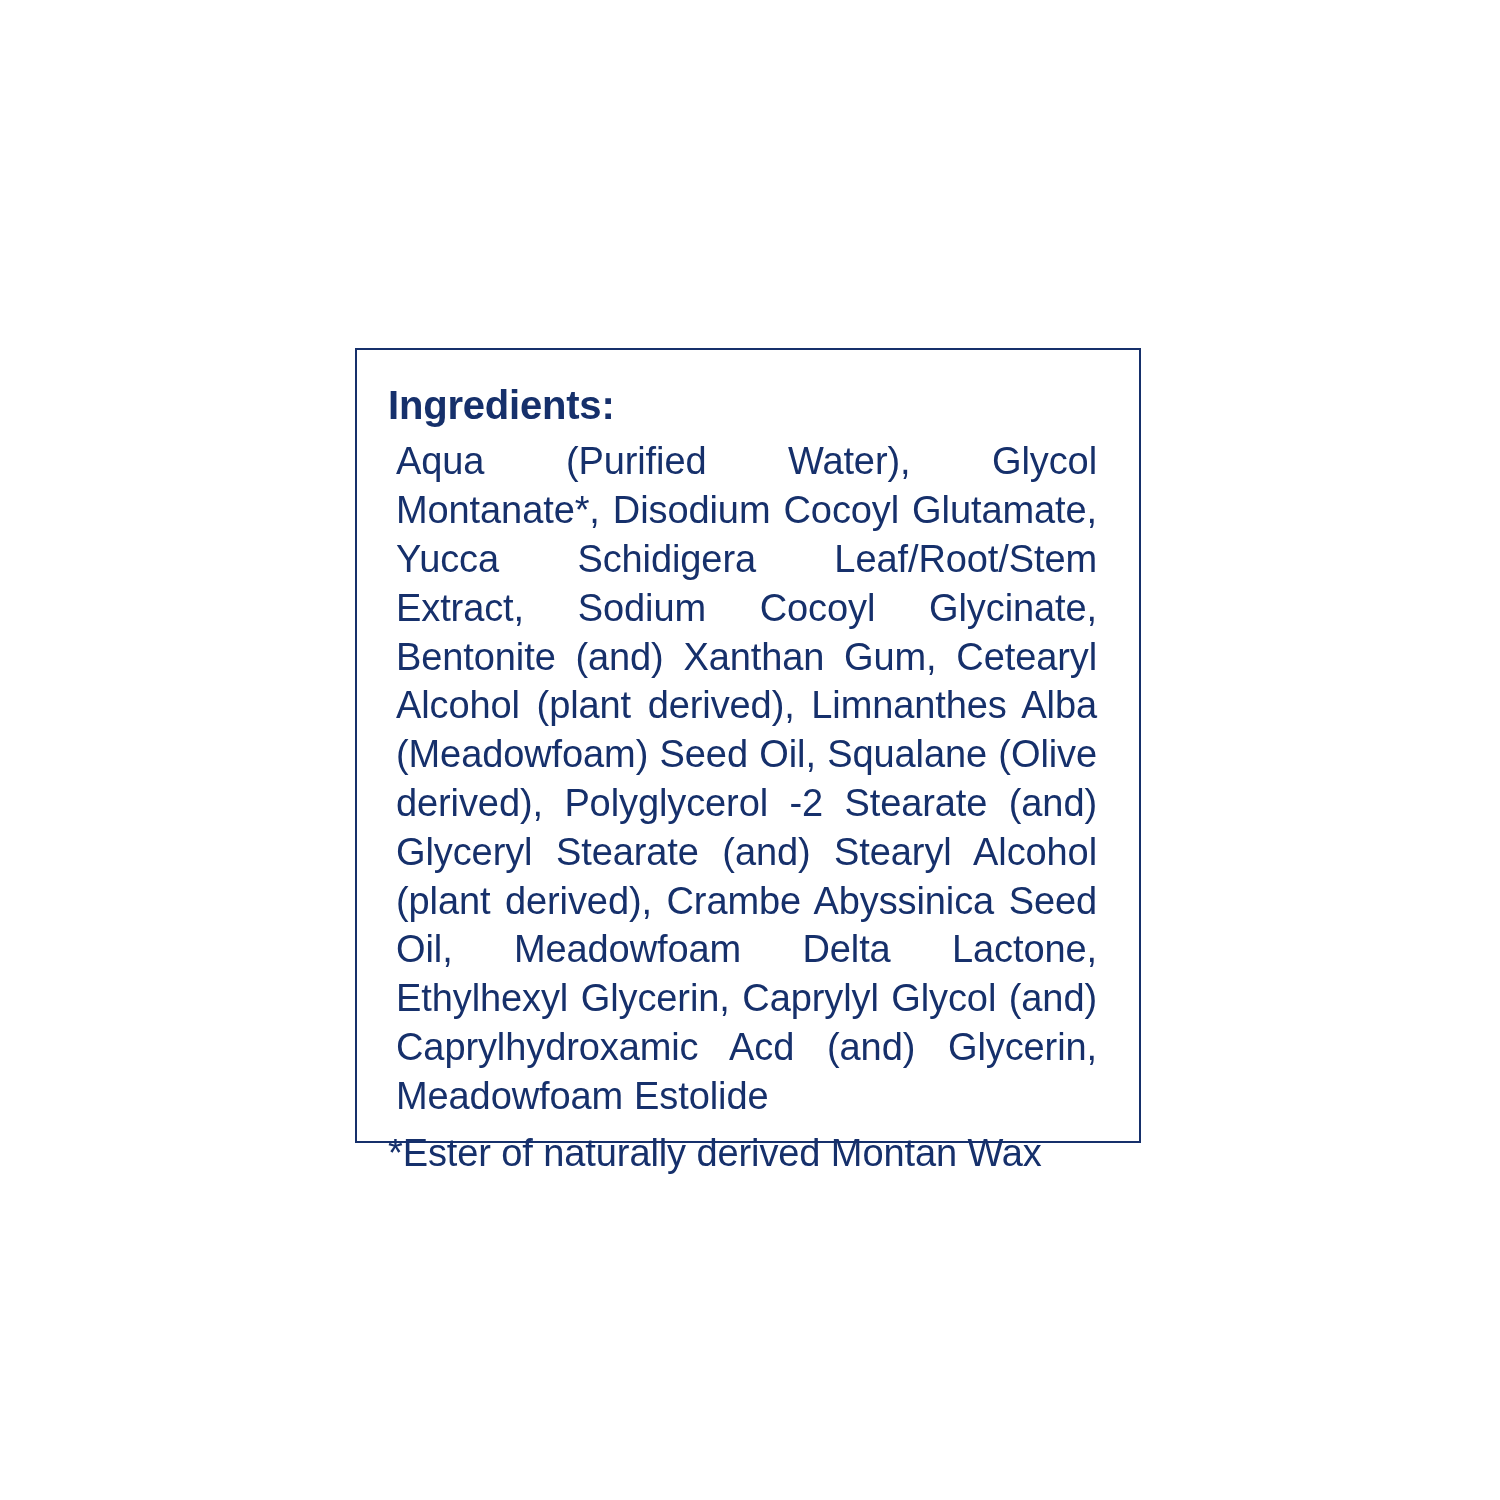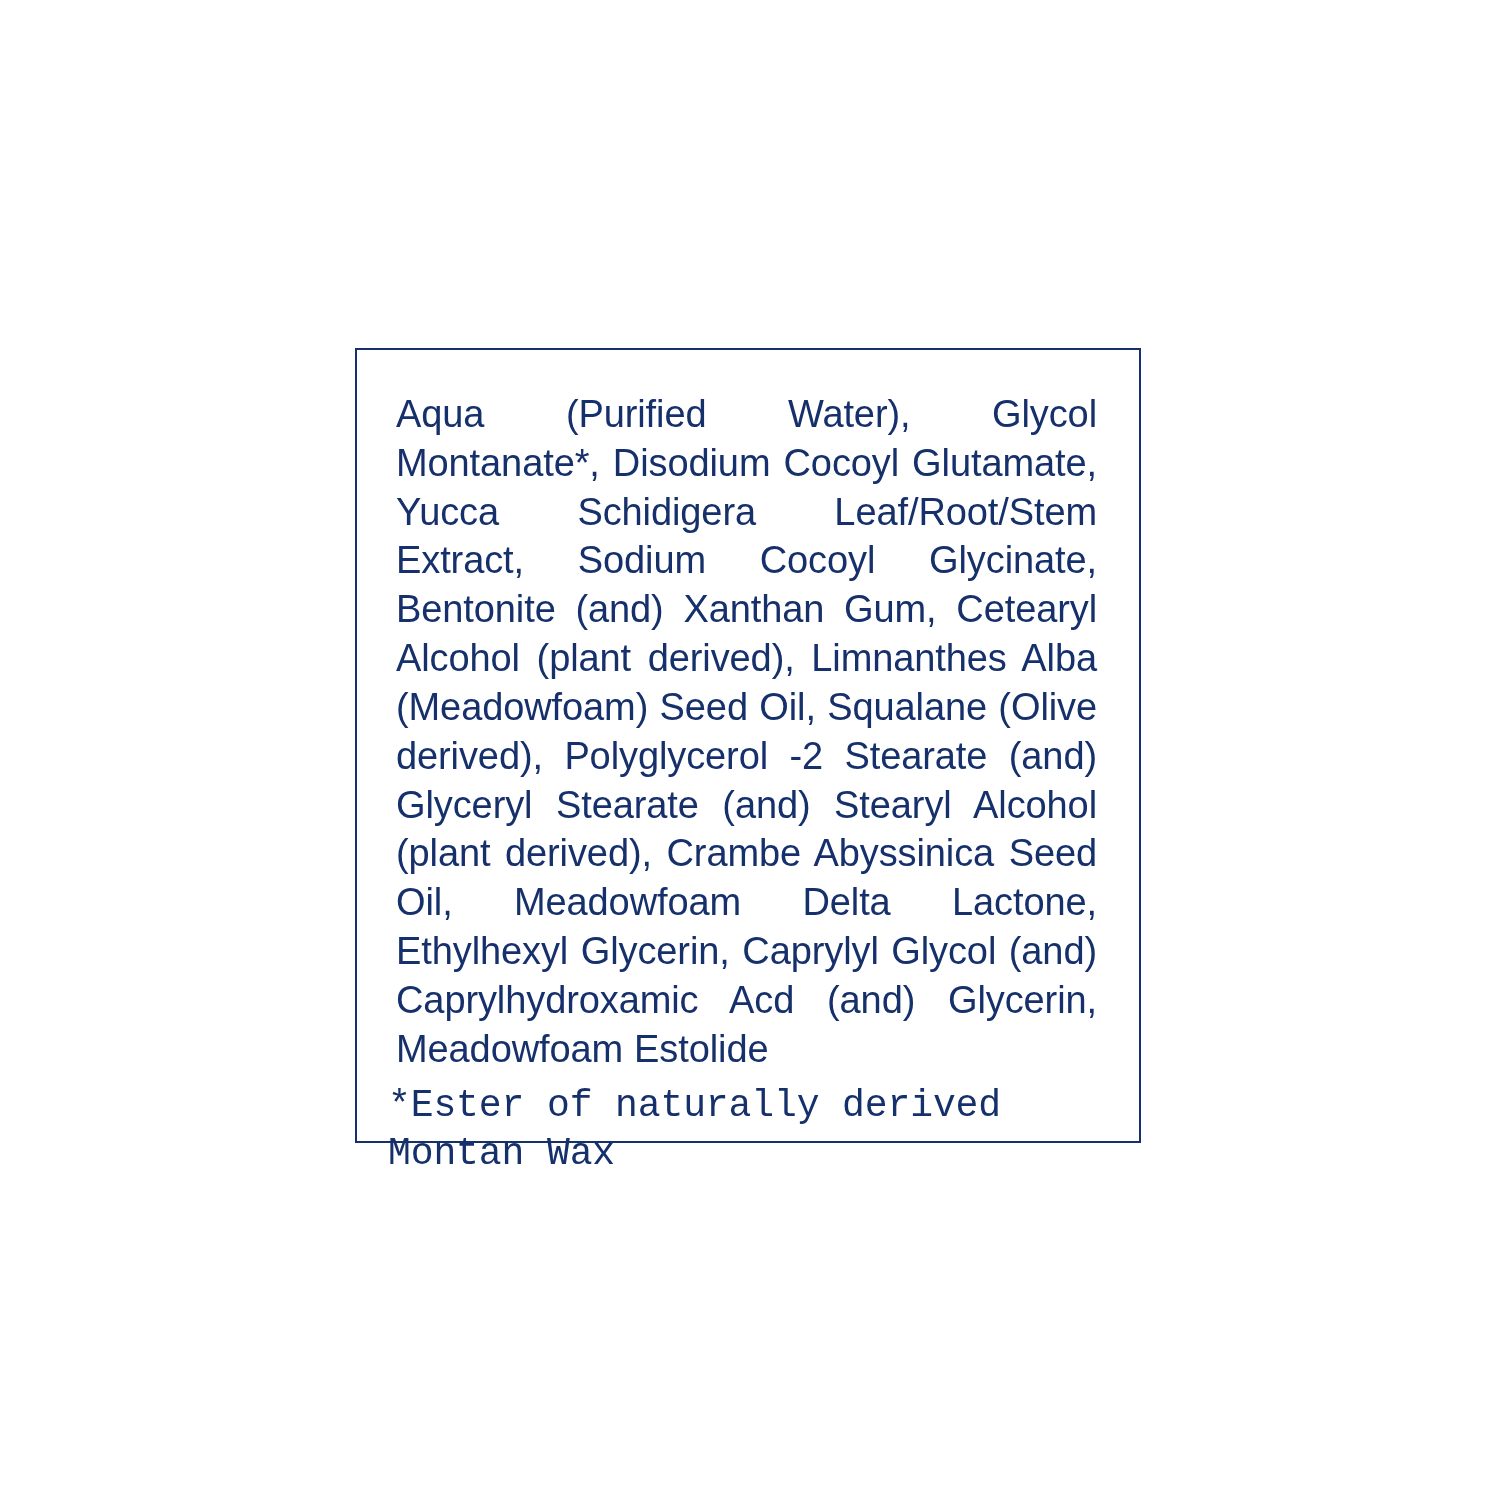--- a/index.html
+++ b/index.html
@@ -50,26 +50,26 @@
     letter-spacing: -0.1px;
     word-spacing: 0.5px;
   }
   .footnote {
     color: #16306b;
     font-size: 38px;
     line-height: 1.285;
     text-align: left;
     margin: 2px 0 0 0;
     letter-spacing: -0.1px;
-    font-family: Liberation Mono, monospace;
   }
 </style>
 </head>
 <body>
 
 <div class="page">
   <div class="ingredients-panel">
     <div class="panel-inner">
+      <p class="heading">Ingredients:</p>
       <p class="body-text">Aqua (Purified Water), Glycol Montanate*, Disodium Cocoyl Glutamate, Yucca Schidigera Leaf/Root/Stem Extract, Sodium Cocoyl Glycinate, Bentonite (and) Xanthan Gum, Cetearyl Alcohol (plant derived), Limnanthes Alba (Meadowfoam) Seed Oil, Squalane (Olive derived), Polyglycerol -2 Stearate (and) Glyceryl Stearate (and) Stearyl Alcohol (plant derived), Crambe Abyssinica Seed Oil, Meadowfoam Delta Lactone, Ethylhexyl Glycerin, Caprylyl Glycol (and) Caprylhydroxamic Acd (and) Glycerin, Meadowfoam Estolide</p>
       <p class="footnote">*Ester of naturally derived Montan Wax</p>
     </div>
   </div>
 </div>
 
 </body></html>

